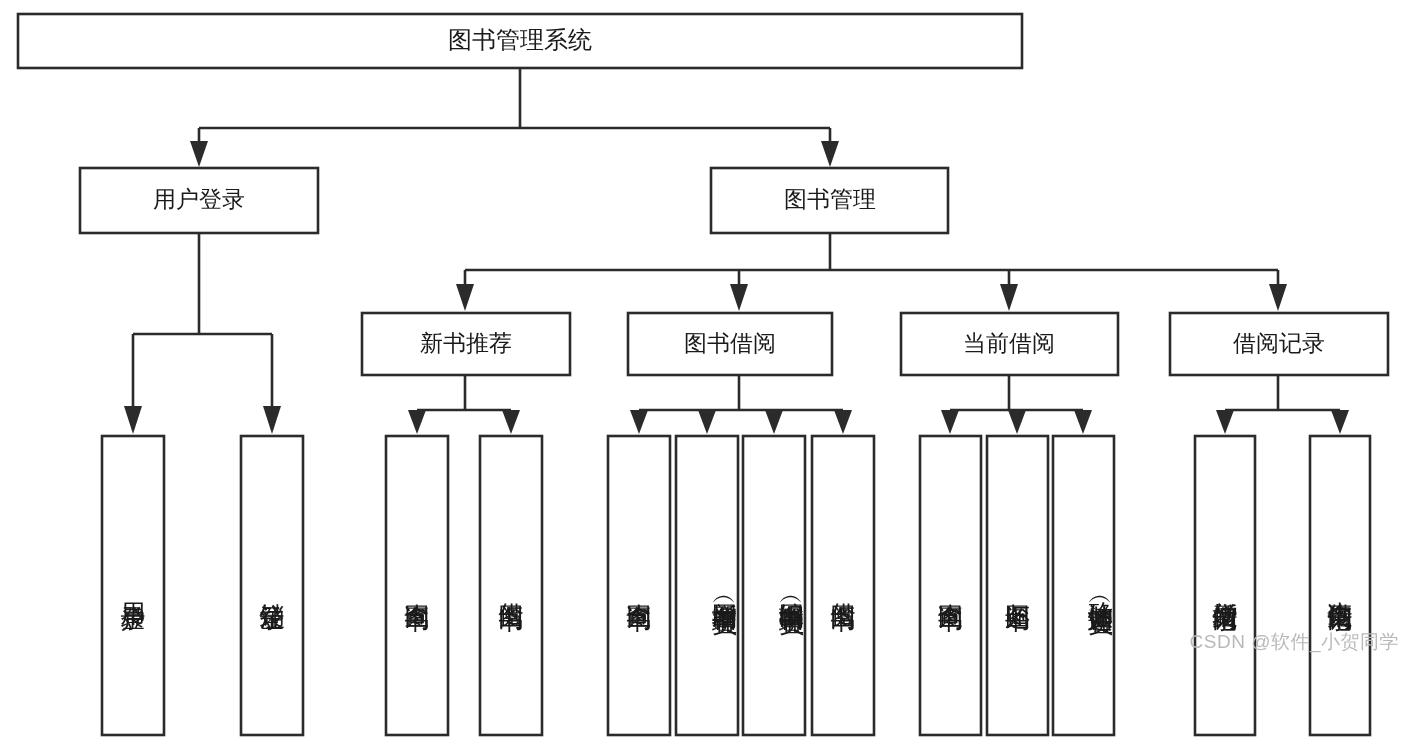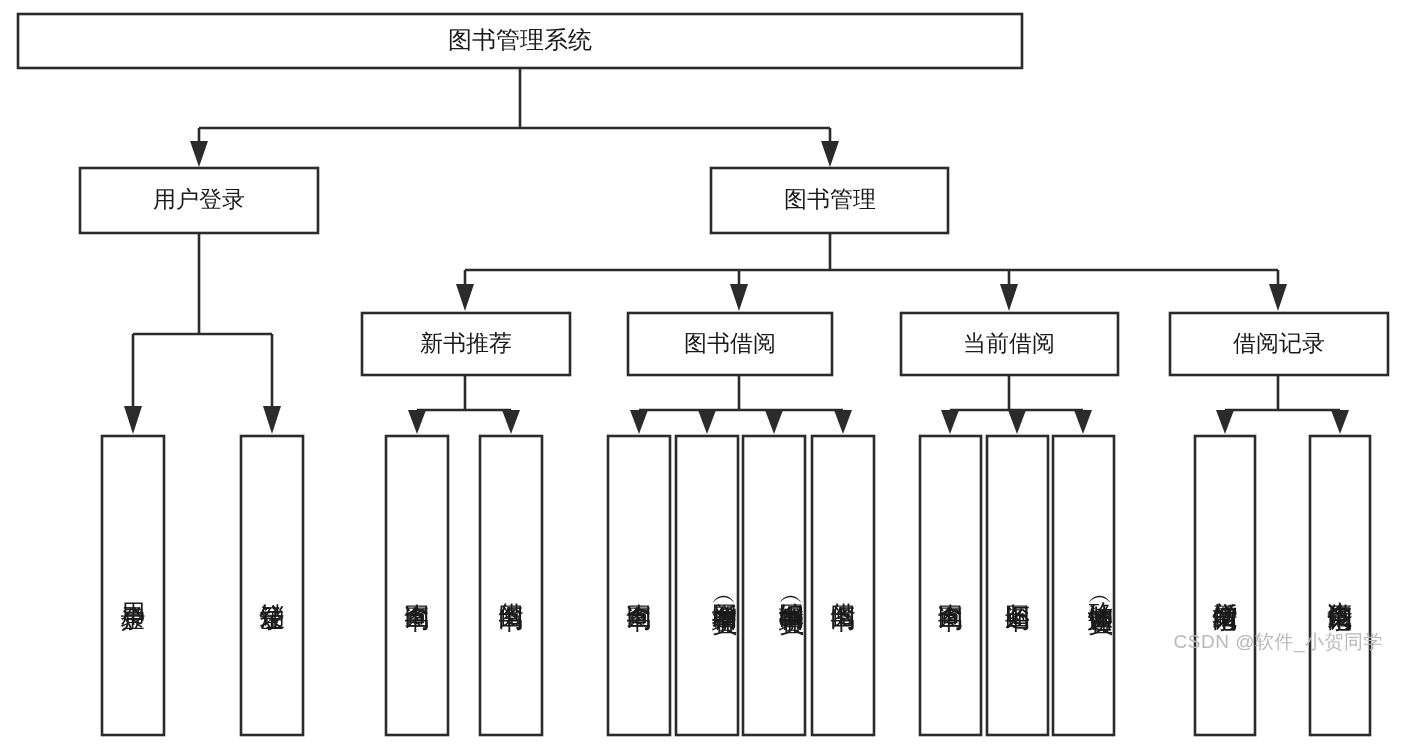--- a/index.html
+++ b/index.html
@@ -65,21 +65,21 @@
     font-family: "Liberation Sans", "DejaVu Sans", sans-serif;
     font-size: 25px;
     line-height: 1.08;
     letter-spacing: 1.5px;
     color: #1a1a1a;
     white-space: nowrap;
     pointer-events: none;
   }
   #watermark {
     position: absolute;
-    right: 22px;
+    right: 6px;
     bottom: 4px;
     font-family: "Liberation Sans", "DejaVu Sans", sans-serif;
     font-size: 19px;
     color: #b9b9b9;
     letter-spacing: 0.5px;
     white-space: nowrap;
   }
 </style>
 </head>
 <body>

